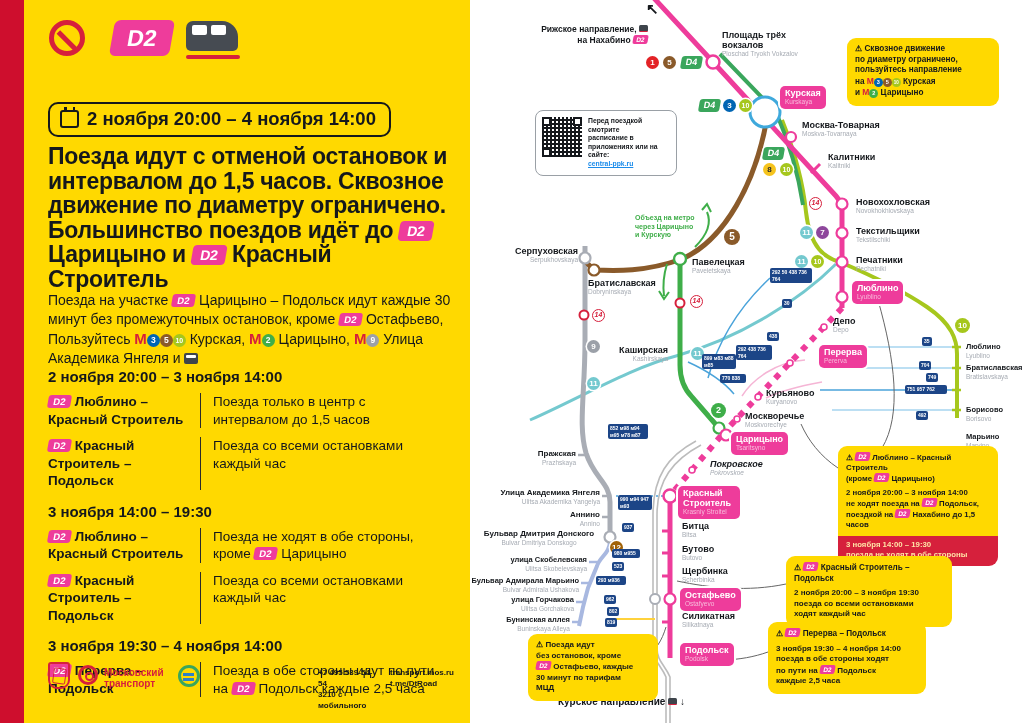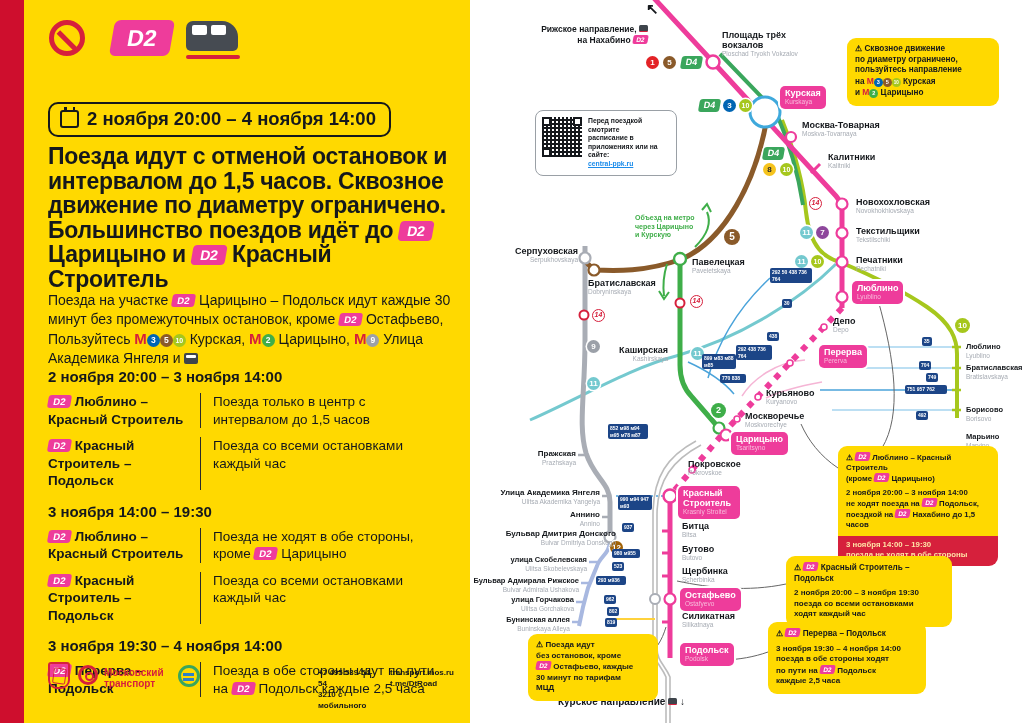--- a/index.html
+++ b/index.html
@@ -308,35 +308,35 @@
 
     <div class="st wrap" style="left:252px;top:30px;width:88px;"><span>Площадь трёх вокзалов</span><span class="tr">Ploschad Tryokh Vokzalov</span></div>
     <div class="st" style="left:332px;top:120px;"><span>Москва-Товарная</span><span class="tr">Moskva-Tovarnaya</span></div>
     <div class="st" style="left:358px;top:152px;"><span>Калитники</span><span class="tr">Kalitniki</span></div>
     <div class="st" style="left:386px;top:197px;"><span>Новохохловская</span><span class="tr">Novokhokhlovskaya</span></div>
     <div class="st" style="left:386px;top:226px;"><span>Текстильщики</span><span class="tr">Tekstilschiki</span></div>
     <div class="st" style="left:386px;top:255px;"><span>Печатники</span><span class="tr">Pechatniki</span></div>
     <div class="st" style="left:363px;top:316px;"><span>Депо</span><span class="tr">Depo</span></div>
     <div class="st" style="left:296px;top:388px;"><span>Курьяново</span><span class="tr">Kuryanovo</span></div>
     <div class="st" style="left:275px;top:411px;"><span>Москворечье</span><span class="tr">Moskvorechye</span></div>
-    <div class="st" style="left:218px;top:459px;"><span>Покровское</span><span class="tr">Pokrovskoe</span></div>
+    <div class="st" style="left:240px;top:459px;font-style:italic;"><span>Покровское</span><span class="tr">Pokrovskoe</span></div>
     <div class="st" style="left:212px;top:521px;"><span>Битца</span><span class="tr">Bitsa</span></div>
     <div class="st" style="left:212px;top:544px;"><span>Бутово</span><span class="tr">Butovo</span></div>
     <div class="st" style="left:212px;top:566px;"><span>Щербинка</span><span class="tr">Scherbinka</span></div>
     <div class="st" style="left:212px;top:611px;"><span>Силикатная</span><span class="tr">Silikatnaya</span></div>
     <div class="st rt" style="left:30px;top:246px;width:78px;"><span>Серпуховская</span><span class="tr">Serpukhovskaya</span></div>
     <div class="st" style="left:118px;top:278px;"><span>Братиславская</span><span class="tr">Dobryninskaya</span></div>
     <div class="st" style="left:222px;top:257px;"><span>Павелецкая</span><span class="tr">Paveletskaya</span></div>
     <div class="st rt" style="left:130px;top:345px;width:68px;"><span>Каширская</span><span class="tr">Kashirskaya</span></div>
     <div class="st rt sm" style="left:36px;top:449px;width:70px;"><span>Пражская</span><span class="tr">Prazhskaya</span></div>
     <div class="st rt sm" style="left:18px;top:488px;width:112px;"><span>Улица Академика Янгеля</span><span class="tr">Ulitsa Akademika Yangelya</span></div>
     <div class="st rt sm" style="left:60px;top:510px;width:70px;"><span>Аннино</span><span class="tr">Annino</span></div>
-    <div class="st rt sm" style="left:24px;top:529px;width:122px;"><span>Бульвар Дмитрия Донского</span><span class="tr">Bulvar Dmitriya Donskogo</span></div>
+    <div class="st rt sm" style="left:8px;top:529px;width:122px;text-align:center;"><span>Бульвар Дмитрия Донского</span><span class="tr">Bulvar Dmitriya Donskogo</span></div>
     <div class="st rt xs" style="left:8px;top:555px;width:109px;"><span>улица Скобелевская</span><span class="tr">Ulitsa Skobelevskaya</span></div>
-    <div class="st rt xs" style="left:0px;top:576px;width:109px;"><span>Бульвар Адмирала Рижское</span><span class="tr">Bulvar Admirala Ushakova</span></div>
+    <div class="st rt xs" style="left:0px;top:576px;width:109px;"><span>Бульвар Адмирала Марьино</span><span class="tr">Bulvar Admirala Ushakova</span></div>
     <div class="st rt xs" style="left:8px;top:595px;width:96px;"><span>улица Горчакова</span><span class="tr">Ulitsa Gorchakova</span></div>
     <div class="st rt xs" style="left:3px;top:615px;width:97px;"><span>Бунинская аллея</span><span class="tr">Buninskaya Alleya</span></div>
     <div class="st xs" style="left:496px;top:342px;"><span>Люблино</span><span class="tr">Lyublino</span></div>
     <div class="st xs" style="left:496px;top:363px;"><span>Братиславская</span><span class="tr">Bratislavskaya</span></div>
     <div class="st xs" style="left:496px;top:385px;margin-top:47px;"><span>Марьино</span><span class="tr">Maryino</span></div>
     <div class="st xs" style="left:496px;top:405px;"><span>Борисово</span><span class="tr">Borisovo</span></div>
 
     <div class="pbox" style="left:310px;top:86px;"><span>Курская</span><span class="tr">Kurskaya</span></div>
     <div class="pbox" style="left:382px;top:281px;"><span>Люблино</span><span class="tr">Lyublino</span></div>
     <div class="pbox" style="left:349px;top:345px;"><span>Перерва</span><span class="tr">Pererva</span></div>

